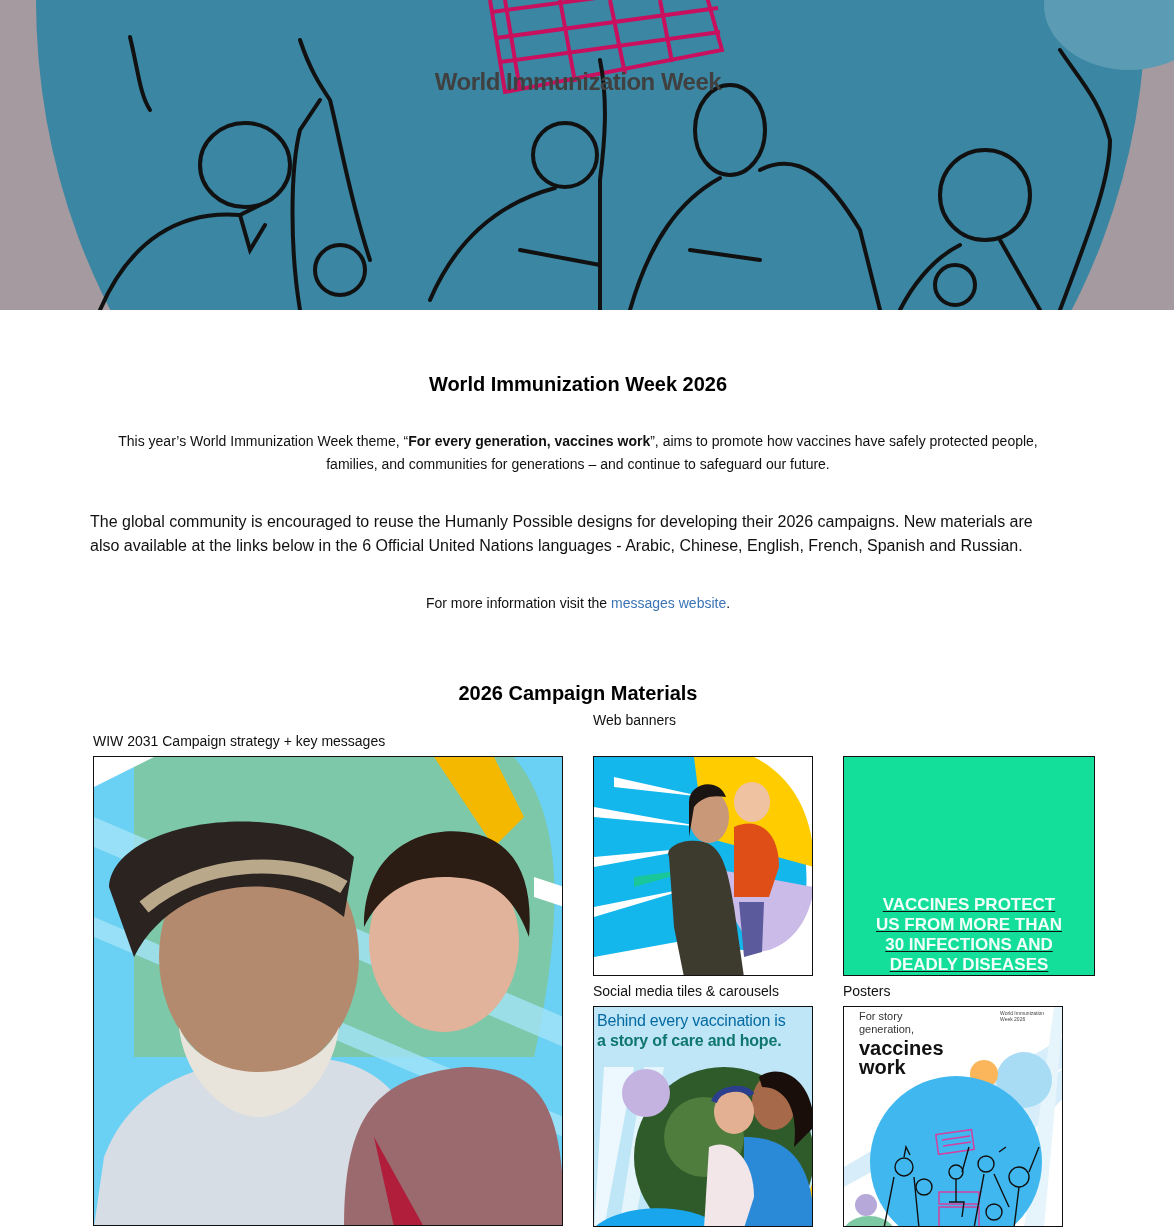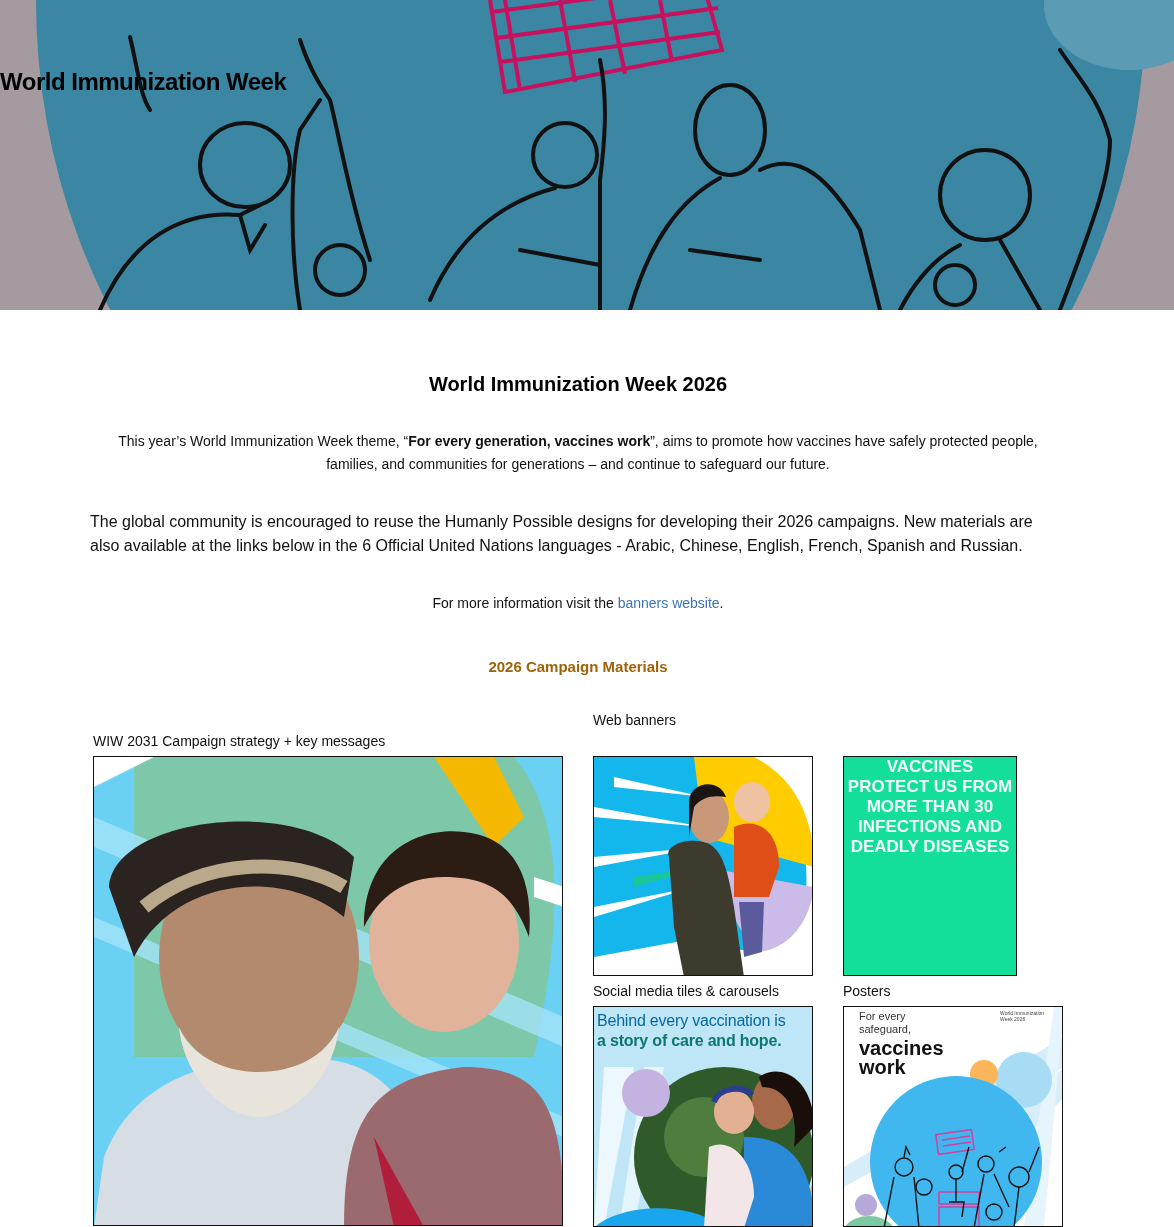--- a/index.html
+++ b/index.html
@@ -4,41 +4,41 @@
 <style>
   * { box-sizing: border-box; margin: 0; padding: 0; }
   html, body { width: 1174px; height: 1227px; overflow: hidden; background: #ffffff; }
   body { font-family: "Liberation Sans", sans-serif; color: #111; position: relative; }
 
   
   .hero { position: absolute; left: 0; top: 0; width: 1174px; height: 310px; background: #a59a9f; overflow: hidden; }
   .hero-blob { position: absolute; left: 36px; top: -620px; width: 1110px; height: 1240px; border-radius: 50%; background: #3a86a3; }
   .hero-corner { position: absolute; right: -40px; top: -60px; width: 170px; height: 130px; border-radius: 50%; background: #5b9cb4; }
   .hero-art { position: absolute; left: 0; top: 0; width: 1174px; height: 310px; }
-  .hero-title { position: absolute; left: 0; top: 68px; width: 1156px; font-size: 24px; font-weight: bold; color: #000000; letter-spacing: -0.5px; }
+  .hero-title { position: absolute; left: 0; top: 68px; width: 1156px; text-align: center; font-size: 24px; font-weight: bold; color: #404040; letter-spacing: -0.5px; }
 
   
   .heading { position: absolute; left: 0; top: 373px; width: 1156px; text-align: center; font-size: 20px; font-weight: bold; color: #000; }
   .p1 { position: absolute; left: 100px; top: 430px; width: 956px; text-align: center; font-size: 14px; line-height: 23px; color: #111; }
   .p1 b { font-weight: bold; }
   .p2 { position: absolute; left: 90px; top: 510px; width: 976px; text-align: left; font-size: 16px; line-height: 24px; color: #111; }
   .p3 { position: absolute; left: 0; top: 595px; width: 1156px; text-align: center; font-size: 14px; color: #111; }
   .p3 a { color: #3b73b5; text-decoration: none; }
 
-  .section-title { position: absolute; left: 0; top: 658px; width: 1156px; text-align: center; font-size: 15px; color: #a16207; }
+  .section-title { position: absolute; left: 0; top: 682px; width: 1156px; text-align: center; font-size: 20px; color: #000000; }
 
   .card-label { position: absolute; font-size: 14px; color: #111; }
   .card { position: absolute; border: 1px solid #111; overflow: hidden; background: #fff; }
 
   
   .c1 { left: 93px; top: 756px; width: 470px; height: 470px; background: #7fd6f2; }
   
   .c2 { left: 593px; top: 756px; width: 220px; height: 220px; background: #fff; }
   
-  .c3 { left: 843px; top: 756px; width: 174px; height: 220px; background: #14df9a; display: flex; align-items: flex-start; justify-content: center; }
+  .c3 { left: 843px; top: 756px; width: 252px; height: 220px; background: #14df9a; display: flex; align-items: flex-end; justify-content: center; text-decoration: underline; }
   .video-text { color: #f2fff9; font-weight: bold; font-size: 17px; line-height: 20px; text-align: center; width: 200px; }
   
   .c4 { left: 593px; top: 1006px; width: 220px; height: 221px; background: #bfe6f7; }
   .social-line1 { position: absolute; left: 3px; top: 5px; font-size: 16px; color: #0369a1; letter-spacing: -0.2px; }
   .social-line2 { position: absolute; left: 3px; top: 25px; font-size: 16px; font-weight: bold; color: #0f766e; letter-spacing: -0.2px; }
   
   .c5 { left: 843px; top: 1006px; width: 220px; height: 221px; background: #fff; }
   .poster-small { position: absolute; left: 15px; top: 3px; font-size: 11px; line-height: 13px; color: #333; }
   .poster-big { position: absolute; left: 15px; top: 32px; font-size: 20px; line-height: 19px; font-weight: bold; color: #111; }
   .poster-tag { position: absolute; left: 156px; top: 3px; font-size: 5px; line-height: 6px; color: #444; width: 56px; }
@@ -91,21 +91,21 @@
   </svg>
   <div class="hero-title">World Immunization Week</div>
 </div>
 
 <h1 class="heading">World Immunization Week 2026</h1>
 
 <p class="p1"><span>This year’s World Immunization Week theme, “</span><b>For every generation, vaccines work</b><span>”, aims to promote how vaccines have safely protected people, families, and communities for generations – and continue to safeguard our future.</span></p>
 
 <p class="p2">The global community is encouraged to reuse the Humanly Possible designs for developing their 2026 campaigns. New materials are also available at the links below in the 6 Official United Nations languages - Arabic, Chinese, English, French, Spanish and Russian.</p>
 
-<p class="p3"><span>For more information visit the </span><a href="#">banners website</a><span>.</span></p>
+<p class="p3"><span>For more information visit the </span><a href="#">messages website</a><span>.</span></p>
 
 <h2 class="section-title">2026 Campaign Materials</h2>
 
 <div class="card-label" style="left:93px; top:733px;">WIW 2031 Campaign strategy + key messages</div>
 <div class="card c1">
   <svg width="470" height="470" viewBox="0 0 470 470">
     <rect width="470" height="470" fill="#6ad0f4"></rect>
     <path d="M40 0 L420 0 C470 60 470 160 440 300 L40 300 Z" fill="#7dc8a8"></path>
     <path d="M340 0 L400 0 L430 60 L400 90 Z" fill="#f5b800"></path>
     <path d="M0 60 L470 260 L470 290 L0 90 Z" fill="#a3e3f8" opacity="0.8"></path>
@@ -202,16 +202,16 @@
       <circle cx="80" cy="180" r="8"></circle>
       <circle cx="112" cy="165" r="7"></circle>
       <path d="M112 172 L112 195 M105 195 L120 195 L118 210 M125 140 L118 165"></path>
       <circle cx="142" cy="157" r="8"></circle>
       <path d="M140 167 L130 221 M150 167 L165 200 M155 145 L162 140"></path>
       <circle cx="175" cy="170" r="10"></circle>
       <path d="M175 180 L170 221 M185 165 L195 140"></path>
       <circle cx="150" cy="205" r="8"></circle>
     </g>
   </svg>
-  <div class="poster-small" style="width:70px;">For every safeguard,</div>
+  <div class="poster-small" style="width:70px;">For story generation,</div>
   <div class="poster-big" style="width:100px;">vaccines work</div>
   <div class="poster-tag">World Immunization Week 2026</div>
 </div>
 
 </body></html>

